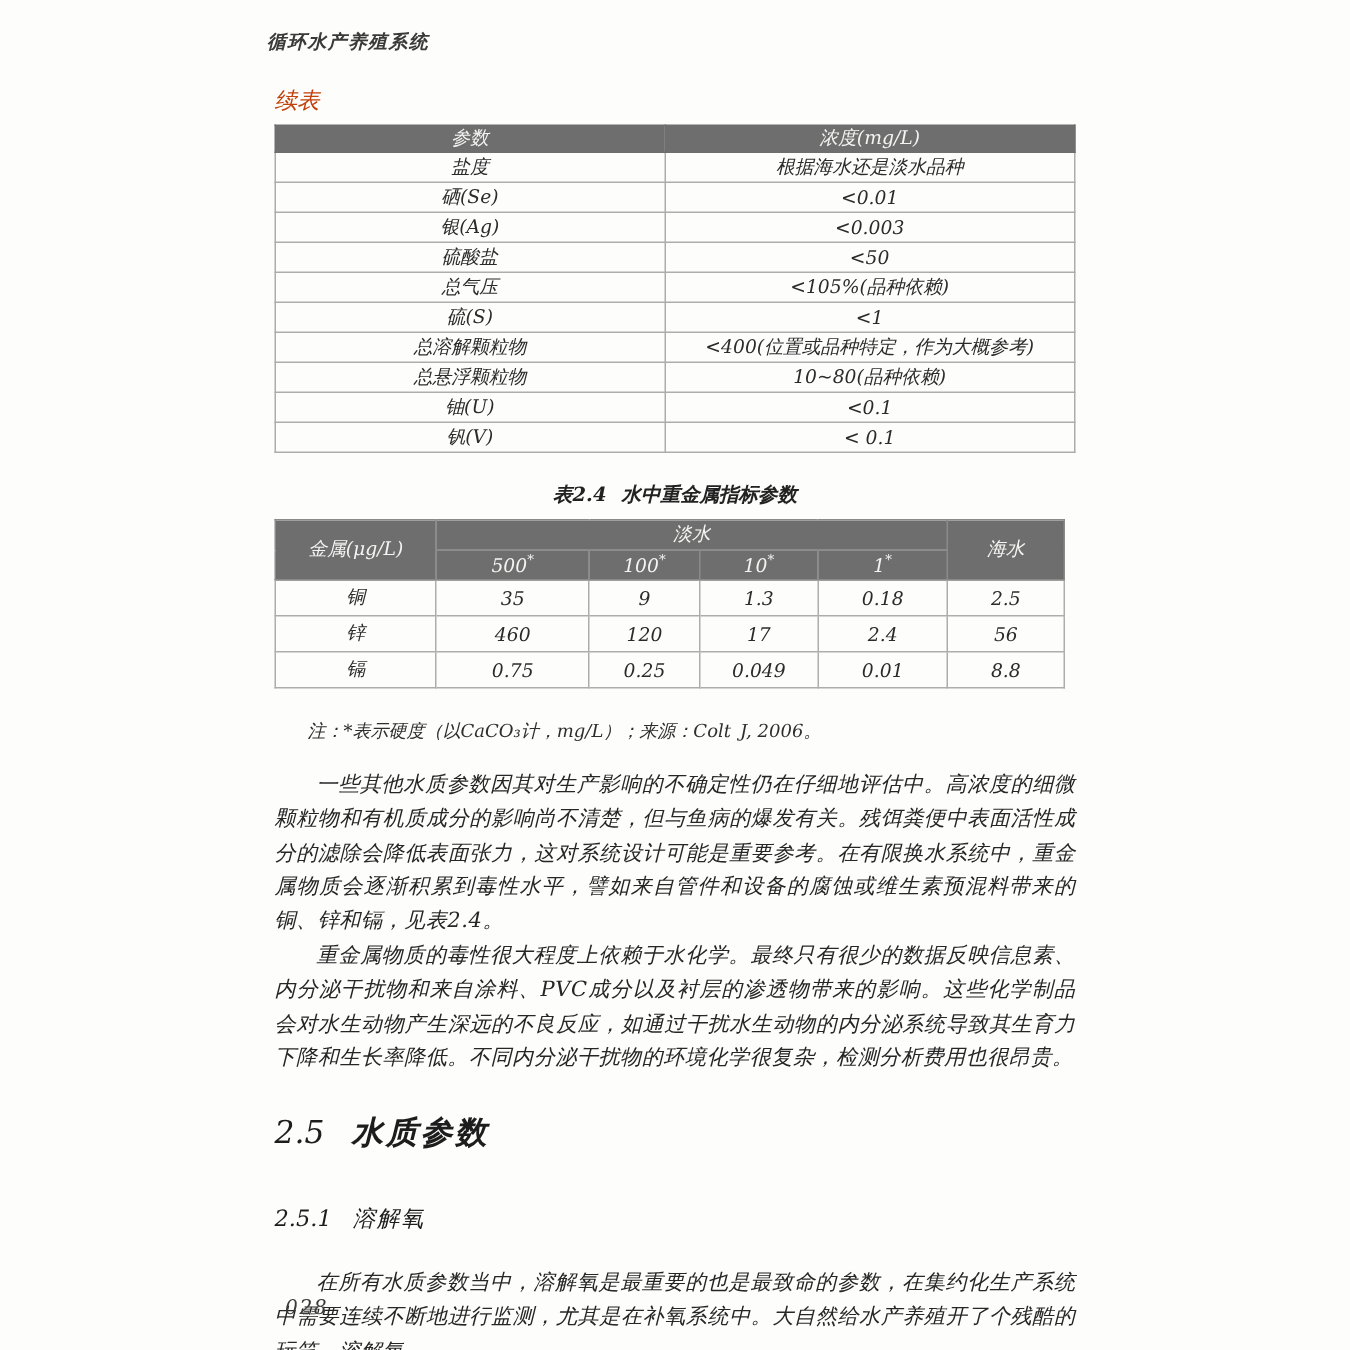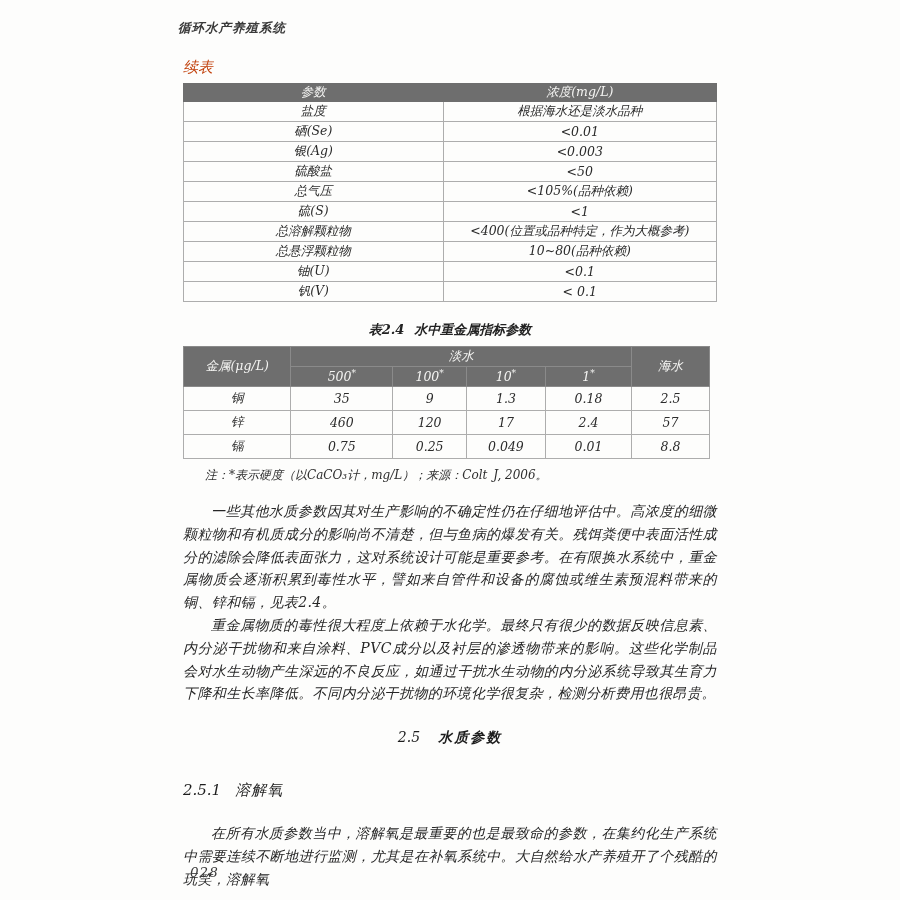--- a/index.html
+++ b/index.html
@@ -91,38 +91,37 @@
   .t2 sup { font-size: 9px; }
   .t2 col.m  { width: 20.4%; }
   .t2 col.f1 { width: 19.4%; }
   .t2 col.f2 { width: 14.0%; }
   .t2 col.f3 { width: 15.0%; }
   .t2 col.f4 { width: 16.4%; }
   .t2 col.s  { width: 14.8%; }
   .note {
     font-size: 12px;
     color: #2e2e2e;
-    margin-top: 8px;
+    margin-top: 20px;
     padding-left: 22px;
   }
   .body-text p {
     font-size: 14px;
     line-height: 22.8px;
     text-align: justify;
     text-indent: 2em;
     color: #262626;
     letter-spacing: 0.4px;
   }
   .body-text { margin-top: 16px; }
   h2.sec {
     margin-top: 24px;
-    font-size: 14px;
+    font-size: 21px;
     font-weight: 400;
     color: #1d1d1d;
-    text-align: center;
   }
   h2.sec .sec-num { font-family: "DejaVu Serif", serif; margin-right: 18px; font-weight: 400; }
   h2.sec .sec-title { font-family: "DejaVu Sans", "Liberation Sans", sans-serif; font-weight: 700; letter-spacing: 2px; }
   h3.subsec {
     margin-top: 34px;
     font-size: 15px;
     font-weight: 400;
     color: #1d1d1d;
   }
   h3.subsec .sub-num { margin-right: 14px; }
@@ -237,21 +236,21 @@
           <td>1.3</td>
           <td>0.18</td>
           <td>2.5</td>
         </tr>
         <tr>
           <td>锌</td>
           <td>460</td>
           <td>120</td>
           <td>17</td>
           <td>2.4</td>
-          <td>57</td>
+          <td>56</td>
         </tr>
         <tr>
           <td>镉</td>
           <td>0.75</td>
           <td>0.25</td>
           <td>0.049</td>
           <td>0.01</td>
           <td>8.8</td>
         </tr>
       </tbody>

